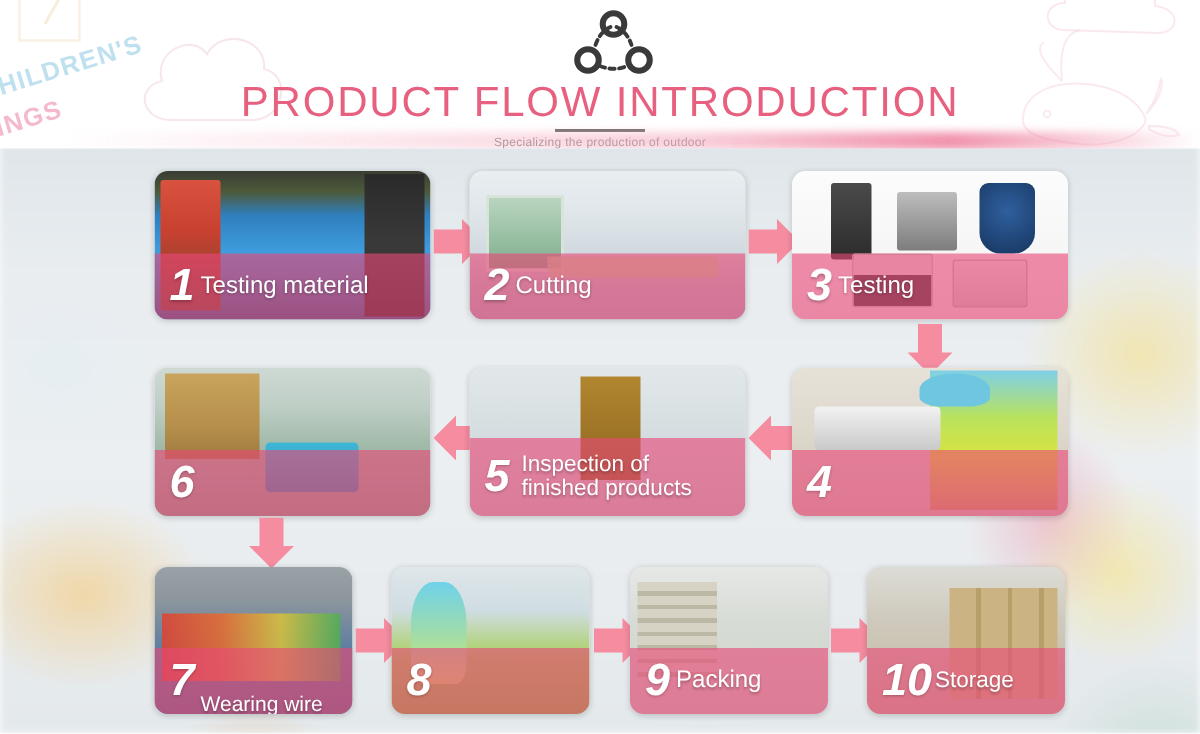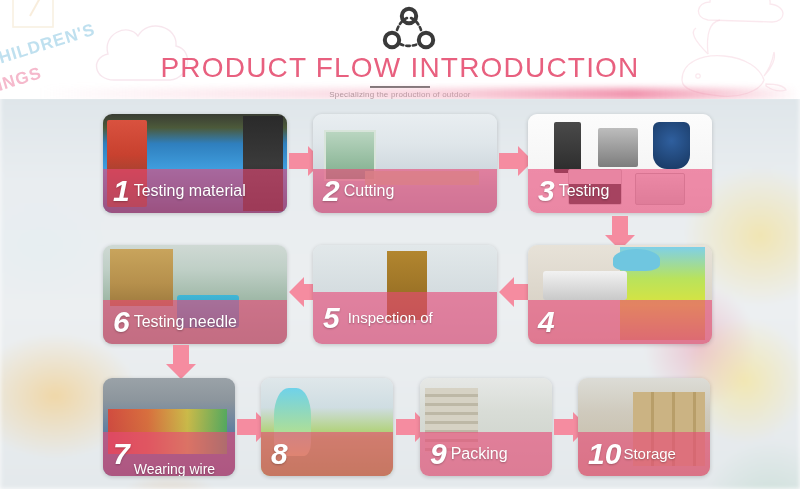--- a/index.html
+++ b/index.html
@@ -218,34 +218,34 @@
   </div>
 
   <svg class="arrow-d" style="left:605px;top:216px;" viewBox="0 0 30 34">
     <path d="M7 0 H23 V19 H30 L15 34 L0 19 H7 Z" fill="#f58ca0"></path>
   </svg>
 
   <div class="card" style="left:103px;top:245px;width:184px;height:99px;">
     <div class="card-photo ph p6"></div>
     <div class="card-band">
       <span class="card-num">6</span>
-      <span class="card-label">Testing needle</span>
     </div>
   </div>
 
   <svg class="arrow-l" style="left:289px;top:277px;" viewBox="0 0 34 30">
     <path d="M34 7 H15 V0 L0 15 L15 30 V23 H34 Z" fill="#f58ca0"></path>
   </svg>
 
   <div class="card" style="left:313px;top:245px;width:184px;height:99px;">
     <div class="card-photo ph p5"></div>
     <div class="card-band tall">
       <span class="card-num">5</span>
       <span class="card-label two-line">
         <span>Inspection of</span><br>
+        <span>finished products</span>
       </span>
     </div>
   </div>
 
   <svg class="arrow-l" style="left:499px;top:277px;" viewBox="0 0 34 30">
     <path d="M34 7 H15 V0 L0 15 L15 30 V23 H34 Z" fill="#f58ca0"></path>
   </svg>
 
   <div class="card" style="left:528px;top:245px;width:184px;height:99px;">
     <div class="card-photo ph p4">

